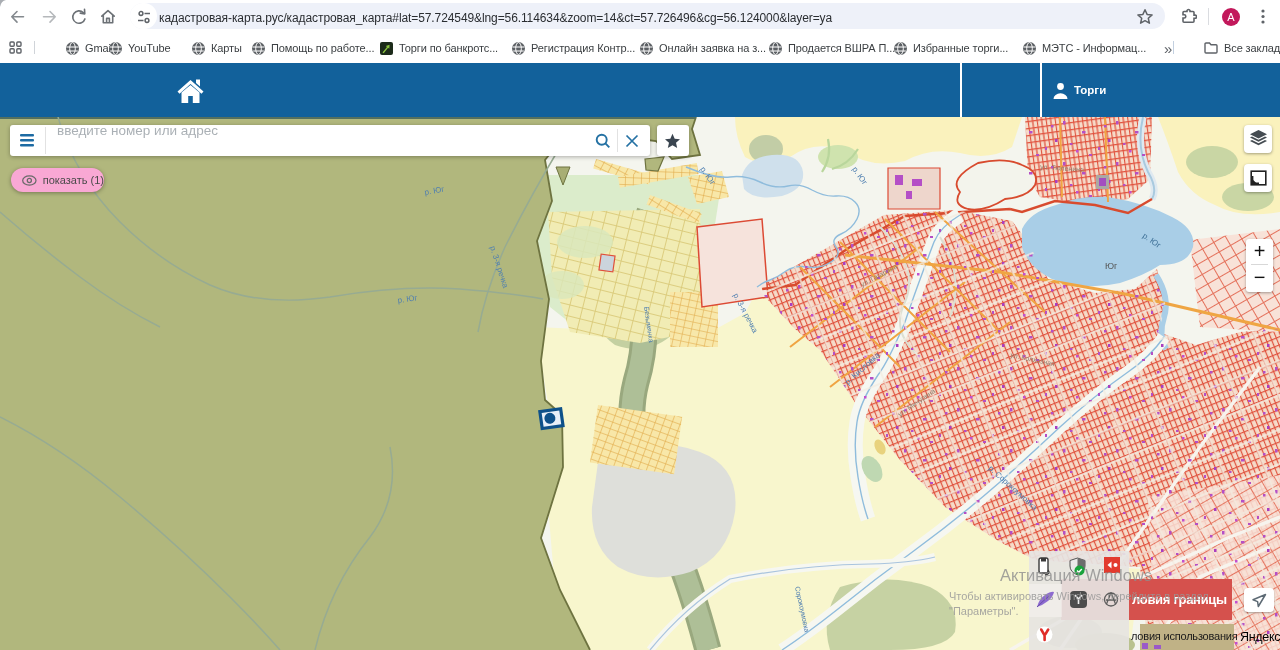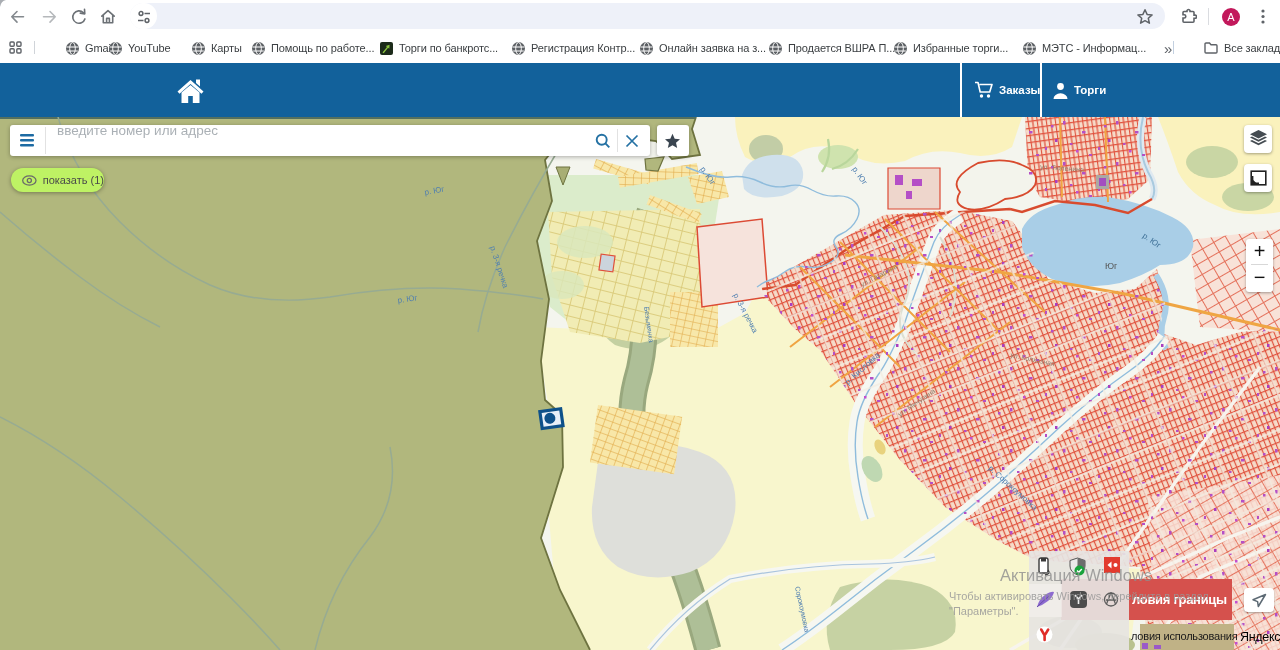--- a/index.html
+++ b/index.html
@@ -15,21 +15,21 @@
   
   #header { position:absolute; top:63px; left:0; width:1280px; height:54px; background:#12619b; }
   .hsep { position:absolute; top:63px; width:2px; height:54px; background:#ffffff; }
   .hbtn { position:absolute; top:63px; height:54px; display:flex; align-items:center; color:#fff; font-weight:bold; font-size:11.5px; }
   
   #map { position:absolute; top:117px; left:0; width:1280px; height:533px; }
   
   #searchbar { position:absolute; left:10px; top:125px; width:640px; height:31px; background:#fff; border-radius:3px; box-shadow:0 1px 4px rgba(0,0,0,.3); }
   #placeholder { position:absolute; left:57px; top:123px; font-size:13.5px; color:#aab0b5; }
   #starbtn { position:absolute; left:657px; top:125px; width:32px; height:31px; background:#fff; border-radius:3px; box-shadow:0 1px 4px rgba(0,0,0,.3); }
-  #showpill { position:absolute; left:11px; top:168px; width:93px; height:24px; background:#bef264; border-radius:12px; box-shadow:0 1px 4px rgba(0,0,0,.35); display:flex; align-items:center; }
+  #showpill { position:absolute; left:11px; top:168px; width:93px; height:24px; background:#f9a8d4; border-radius:12px; box-shadow:0 1px 4px rgba(0,0,0,.35); display:flex; align-items:center; }
   #showpill span { font-size:11px; color:#4a4a4a; margin-left:6px; white-space:nowrap; }
   .mapbtn { position:absolute; background:#fff; border-radius:4px; box-shadow:0 1px 3px rgba(0,0,0,.35); }
   #zoomctl { position:absolute; left:1246px; top:239px; width:27px; height:53px; background:#fff; border-radius:3px; box-shadow:0 1px 3px rgba(0,0,0,.35); font-size:20px; color:#111; text-align:center; line-height:25px; }
   #zoomctl .zline { width:17px; height:1px; background:#d8d8d8; margin:0 auto; }
   
   #win1 { position:absolute; left:1000px; top:566px; font-size:16.5px; color:#8e8e8e; opacity:.8; z-index:6; }
   #win2 { position:absolute; left:949px; top:589px; font-size:11px; color:#999; opacity:.85; white-space:nowrap; line-height:14.5px; z-index:6; }
   
   #tray { position:absolute; left:1029px; top:551px; width:100px; height:99px; background:rgba(230,228,226,.92); z-index:4; }
   
@@ -59,20 +59,21 @@
   <div id="omnibox"></div>
   <div class="abs" style="left:130px;top:3px;width:27px;height:26px;border-radius:13px;background:#fff"></div>
   <svg class="abs" style="left:136px;top:9px" width="16" height="16" viewBox="0 0 16 16">
     <g stroke="#5f6368" stroke-width="1.5" fill="none">
       <circle cx="5" cy="4.5" r="1.9"></circle>
         <path d="M8.5 4.5 H14"></path>
       <circle cx="11" cy="11.5" r="1.9"></circle>
         <path d="M2 11.5 H7.5"></path>
     </g>
   </svg>
+  <div id="url">кадастровая-карта.рус/кадастровая_карта#lat=57.724549&amp;lng=56.114634&amp;zoom=14&amp;ct=57.726496&amp;cg=56.124000&amp;layer=ya</div>
   <svg class="abs" style="left:1136px;top:8px" width="18" height="18" viewBox="0 0 18 18">
     <path d="M9 1.8 l2.1 4.6 5 .5 -3.8 3.4 1.1 4.9 L9 12.7 4.6 15.2 5.7 10.3 1.9 6.9 l5 -.5 z" fill="none" stroke="#5f6368" stroke-width="1.5" stroke-linejoin="round"></path>
   </svg>
   <svg class="abs" style="left:1180px;top:8px" width="17" height="17" viewBox="0 0 17 17">
     <path d="M7 2.5 a1.6 1.6 0 0 1 3 0 v1 h3 a1 1 0 0 1 1 1 v2.6 h1 a1.6 1.6 0 0 1 0 3.2 h-1 v2.9 a1 1 0 0 1 -1 1 H4 a1 1 0 0 1 -1 -1 V10 H4.2 a1.6 1.6 0 0 0 0 -3.2 H3 V4.5 a1 1 0 0 1 1 -1 h3 z" fill="none" stroke="#5f6368" stroke-width="1.6"></path>
   </svg>
   <div class="abs" style="left:1208px;top:8px;width:1px;height:17px;background:#dadce0"></div>
   <div class="abs" style="left:1222px;top:8px;width:18px;height:18px;border-radius:50%;background:#c2185b;color:#fff;font-size:11px;text-align:center;line-height:18px;">A</div>
   <svg class="abs" style="left:1258px;top:8px" width="10" height="17" viewBox="0 0 10 17">
     <g fill="#5f6368">
@@ -143,30 +144,20 @@
   <div id="header"></div>
   <svg class="abs" style="left:176px;top:77px" width="29" height="27" viewBox="0 0 29 27">
     <g fill="#ffffff">
       <path d="M14.5 3 L27.5 14.5 25.5 16.7 14.5 7 3.5 16.7 1.5 14.5 Z"></path>
       <path d="M20 2.5 h4 v7 l-4 -3.4 z"></path>
       <path d="M5.5 15.5 L14.5 8 23.5 15.5 V26 H16.8 V19 h-4.6 v7 H5.5 Z"></path>
     </g>
   </svg>
   <div class="hsep" style="left:960px"></div>
   <div class="hsep" style="left:1040px"></div>
-  <div class="hbtn" style="left:974px">
-    <svg width="20" height="18" viewBox="0 0 20 18" style="margin-right:5px">
-      <g fill="none" stroke="#fff" stroke-width="1.6" stroke-linejoin="round">
-        <path d="M1 1.5 h3 l2.2 9.5 h9.5 l2.3 -7.5 h-12.5"></path>
-      </g>
-      <circle cx="7.5" cy="15" r="1.7" fill="#fff"></circle>
-        <circle cx="14.5" cy="15" r="1.7" fill="#fff"></circle>
-    </svg>
-    <span>Заказы</span>
-  </div>
   <div class="hbtn" style="left:1052px">
     <svg width="17" height="17" viewBox="0 0 17 17" style="margin-right:5px">
       <circle cx="8.5" cy="4.5" r="3.4" fill="#fff"></circle>
       <path d="M1.5 17 a7 5.8 0 0 1 14 0 z" fill="#fff"></path>
     </svg>
     <span>Торги</span>
   </div>
 
   <div id="map"><svg width="1280" height="533" viewBox="0 0 1280 533" id="mapsvg">
     <defs>

